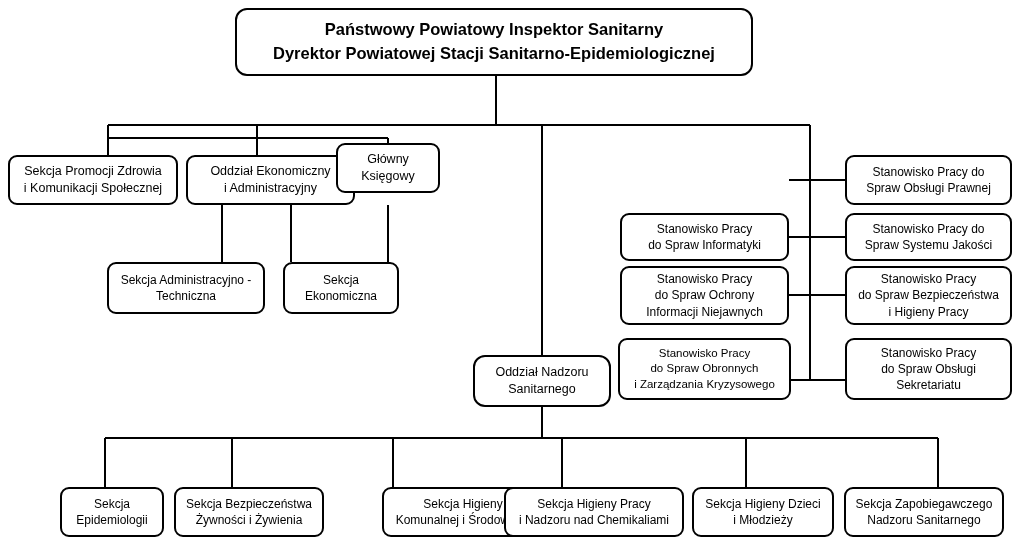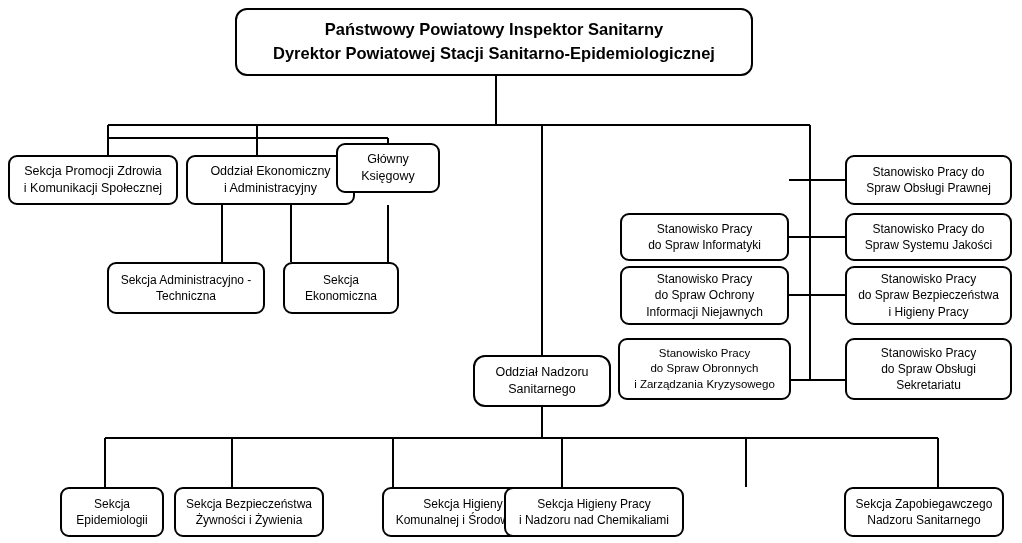--- a/index.html
+++ b/index.html
@@ -222,20 +222,26 @@
     </span>
   </div>
 
   <div class="node bottom" style="left:504px; top:487px; width:180px; height:50px;">
     <span class="label">
       <span>Sekcja Higieny Pracy</span><br>
       <span>i Nadzoru nad Chemikaliami</span>
     </span>
   </div>
 
+  <div class="node bottom" style="left:692px; top:487px; width:142px; height:50px;">
+    <span class="label">
+      <span>Sekcja Higieny Dzieci</span><br>
+      <span>i Młodzieży</span>
+    </span>
+  </div>
 
   <div class="node bottom" style="left:844px; top:487px; width:160px; height:50px;">
     <span class="label">
       <span>Sekcja Zapobiegawczego</span><br>
       <span>Nadzoru Sanitarnego</span>
     </span>
   </div>
 
 </div>
 

